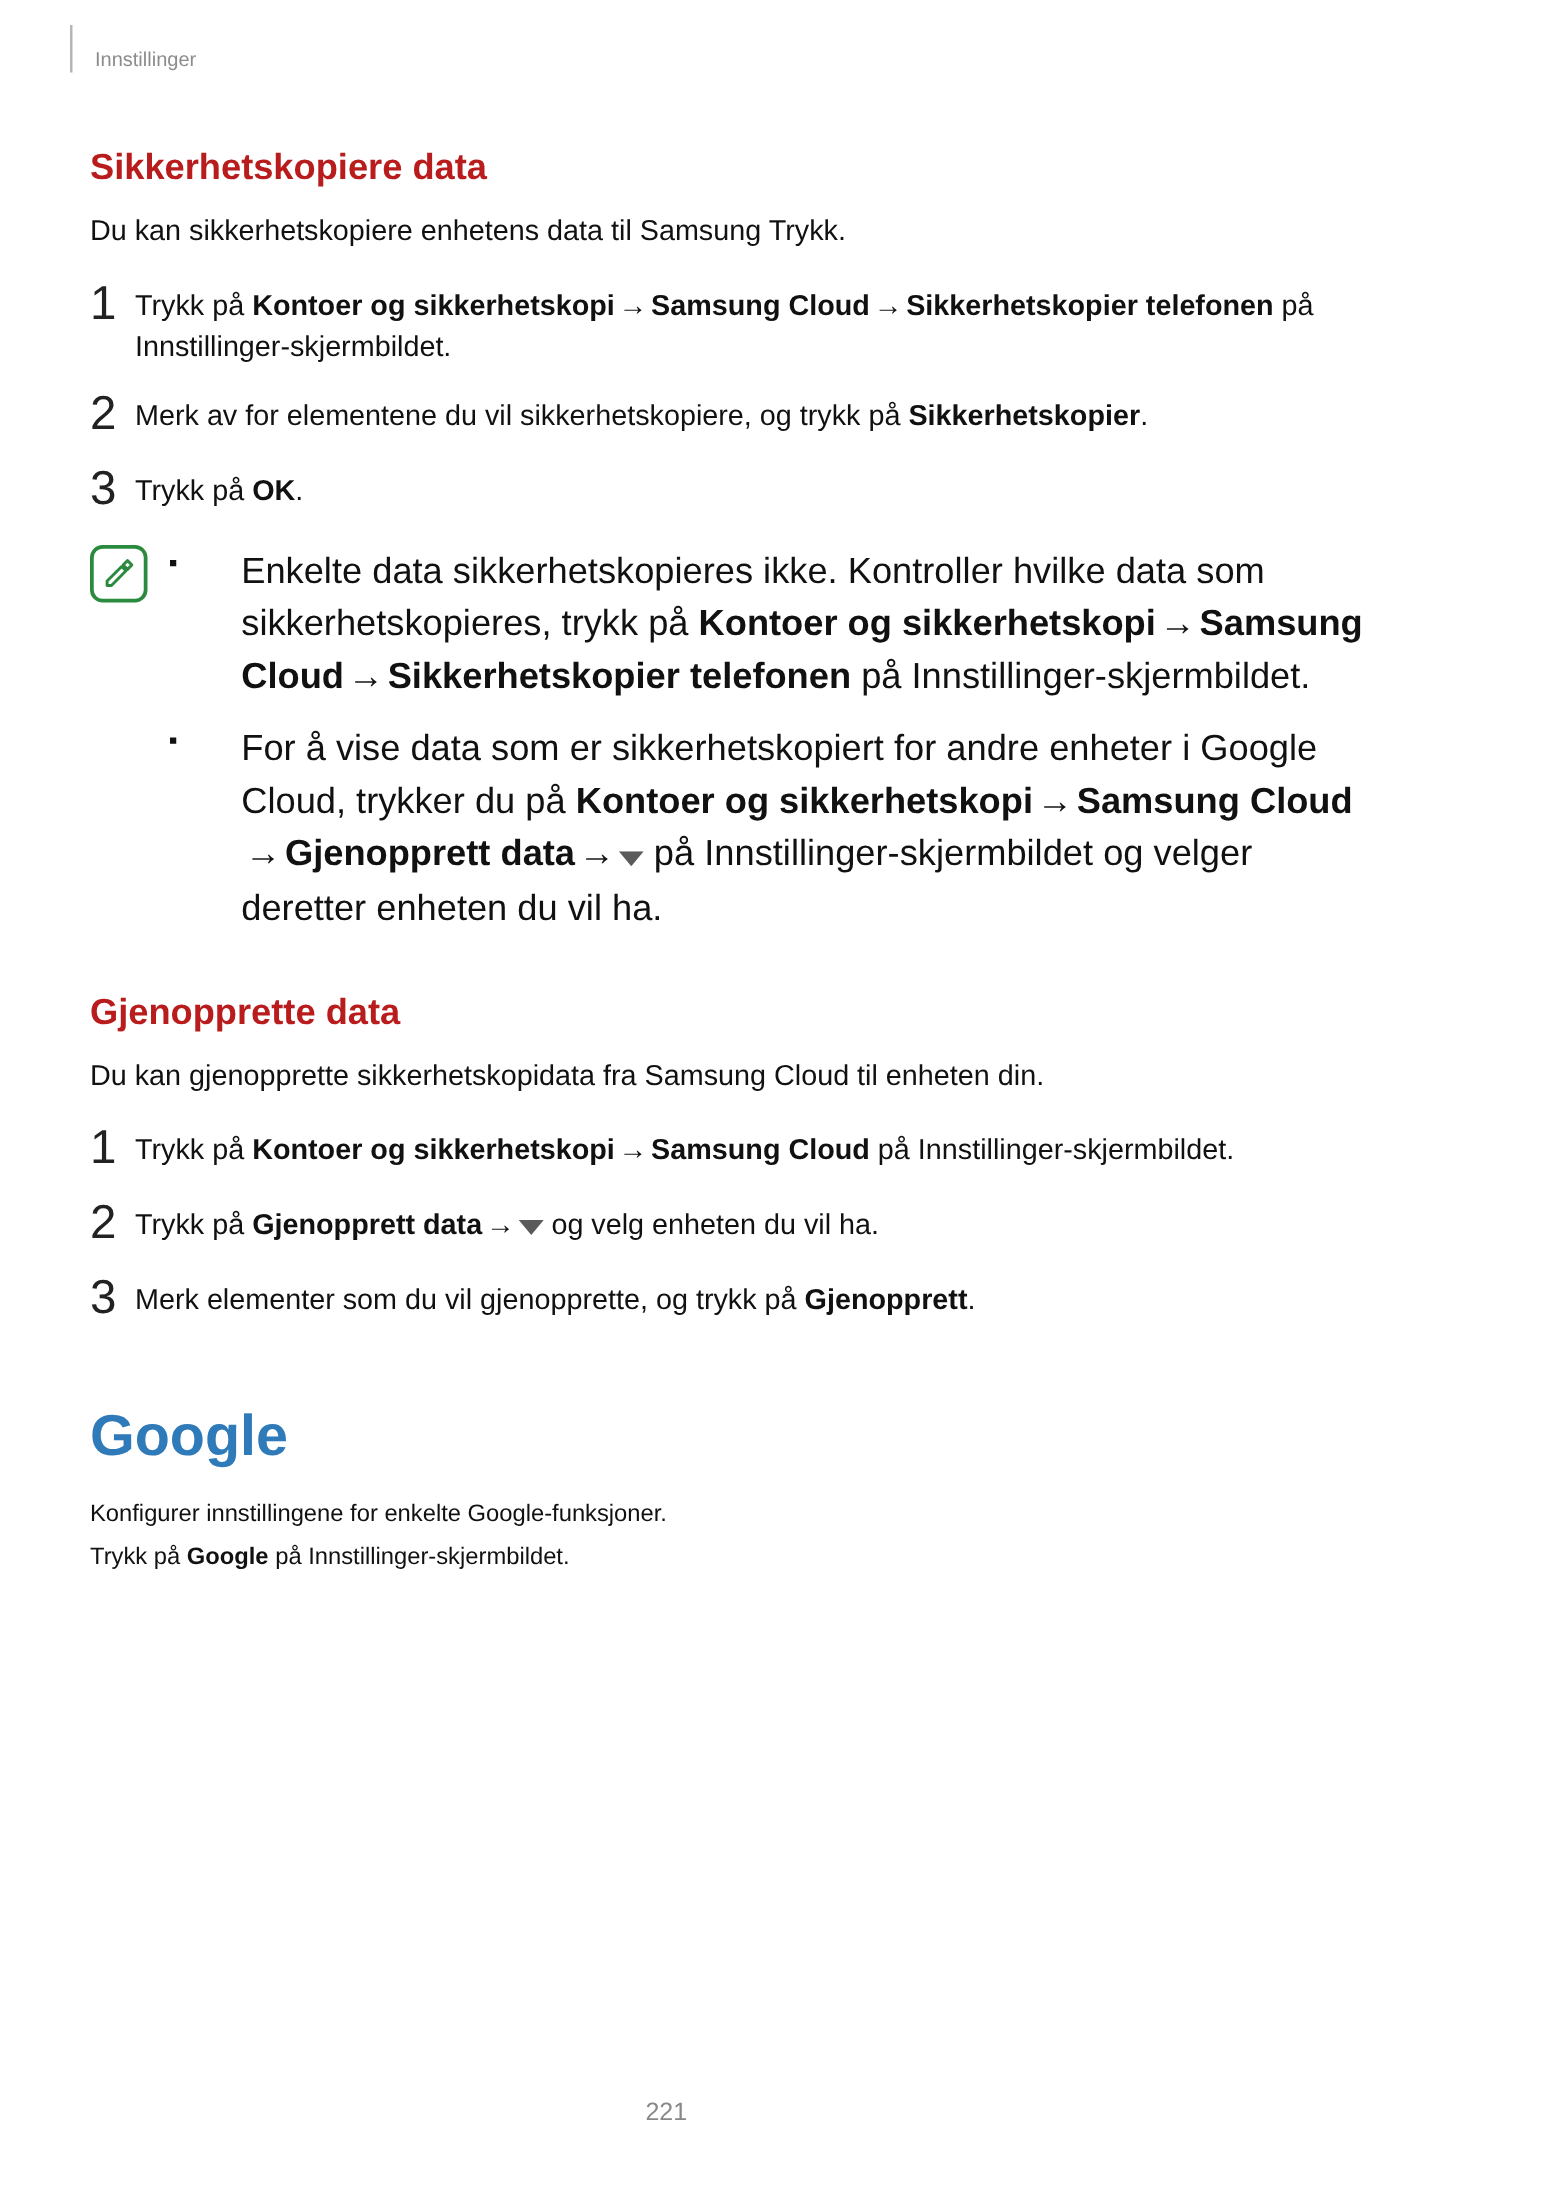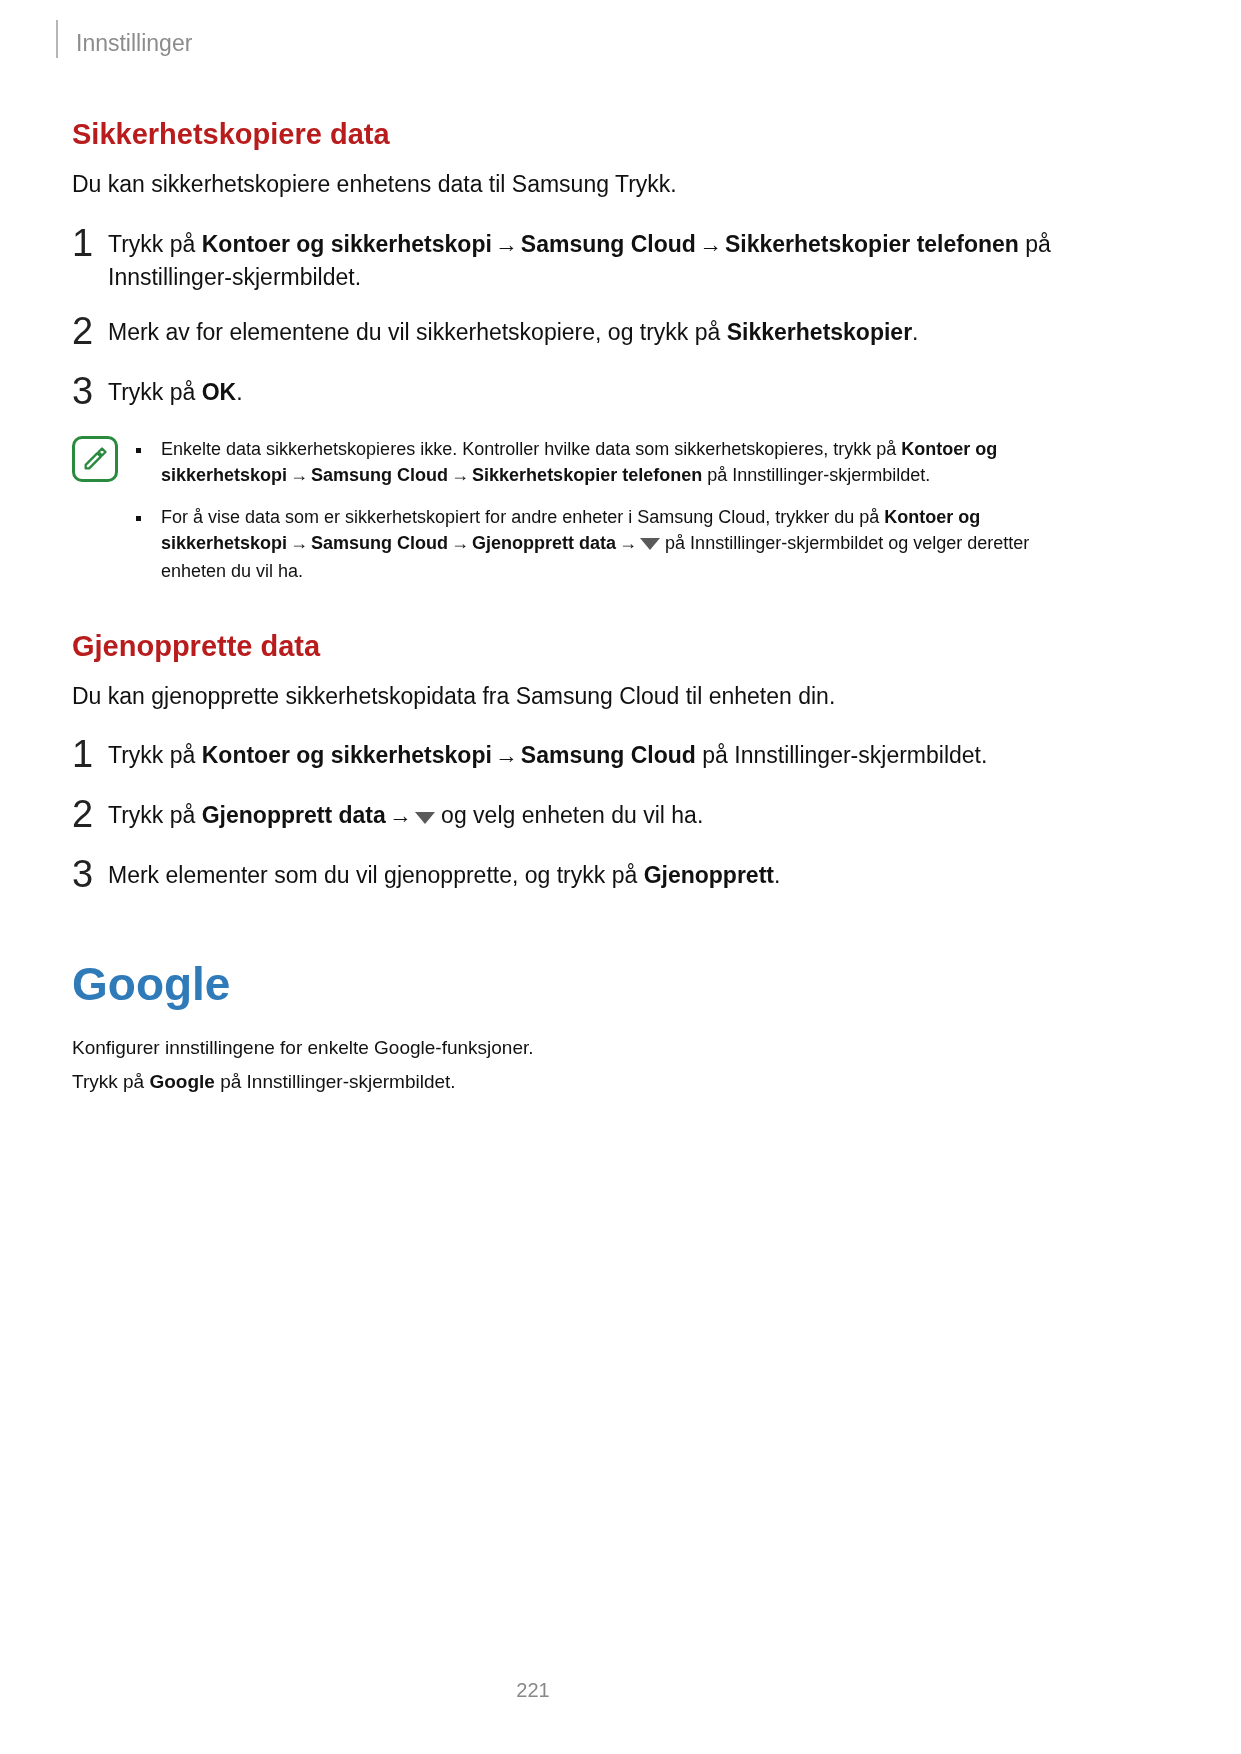--- a/index.html
+++ b/index.html
@@ -15,22 +15,22 @@
       position: absolute;
       left: 56px;
       top: 20px;
       width: 2px;
       height: 38px;
       background: #b5b5b5;
     }
     .header-label {
       position: absolute;
       left: 76px;
-      top: 30px;
-      font-size: 23px;
+      top: 40px;
+      font-size: 16px;
       color: #8c8c8c;
     }
     .content {
       position: absolute;
       left: 72px;
       top: 100px;
       width: 1024px;
     }
     .h2 {
       font-size: 29px;
@@ -102,23 +102,24 @@
       width: 5px;
       height: 5px;
       background: #111;
       border-radius: 0;
       flex-shrink: 0;
       margin-top: 12px;
       margin-right: 20px;
       margin-left: 2px;
     }
     .bullet-text {
-      font-size: 18px;
+      font-size: 29px;
       line-height: 1.45;
       flex: 1;
+      margin-left: 32px;
     }
     .dropdown-icon {
       display: inline-block;
       vertical-align: middle;
       position: relative;
       top: -1px;
     }
     .dropdown-icon svg { width: 20px; height: 12px; }
     .h1-google {
       font-size: 46px;
@@ -187,21 +188,21 @@
     <div class="note-body">
       <div class="bullet-row">
         <div class="bullet-dot"></div>
         <div class="bullet-text">
           <span>Enkelte data sikkerhetskopieres ikke. Kontroller hvilke data som sikkerhetskopieres, trykk på </span><span class="bold">Kontoer og sikkerhetskopi</span><span class="arrow"> → </span><span class="bold">Samsung Cloud</span><span class="arrow"> → </span><span class="bold">Sikkerhetskopier telefonen</span><span> på Innstillinger-skjermbildet.</span>
         </div>
       </div>
       <div class="bullet-row">
         <div class="bullet-dot"></div>
         <div class="bullet-text">
-          <span>For å vise data som er sikkerhetskopiert for andre enheter i Samsung Cloud, trykker du på </span><span class="bold">Kontoer og sikkerhetskopi</span><span class="arrow"> → </span><span class="bold">Samsung Cloud</span><span class="arrow"> → </span><span class="bold">Gjenopprett data</span><span class="arrow"> → </span><span class="dropdown-icon"><svg viewBox="0 0 20 12">
+          <span>For å vise data som er sikkerhetskopiert for andre enheter i Google Cloud, trykker du på </span><span class="bold">Kontoer og sikkerhetskopi</span><span class="arrow"> → </span><span class="bold">Samsung Cloud</span><span class="arrow"> → </span><span class="bold">Gjenopprett data</span><span class="arrow"> → </span><span class="dropdown-icon"><svg viewBox="0 0 20 12">
                 <polygon points="0,0 20,0 10,12" fill="#5a5a5a"></polygon>
               </svg></span><span> på Innstillinger-skjermbildet og velger deretter enheten du vil ha.</span>
         </div>
       </div>
     </div>
   </div>
 
   <div class="h2">Gjenopprette data</div>
   <div class="intro">Du kan gjenopprette sikkerhetskopidata fra Samsung Cloud til enheten din.</div>
 

